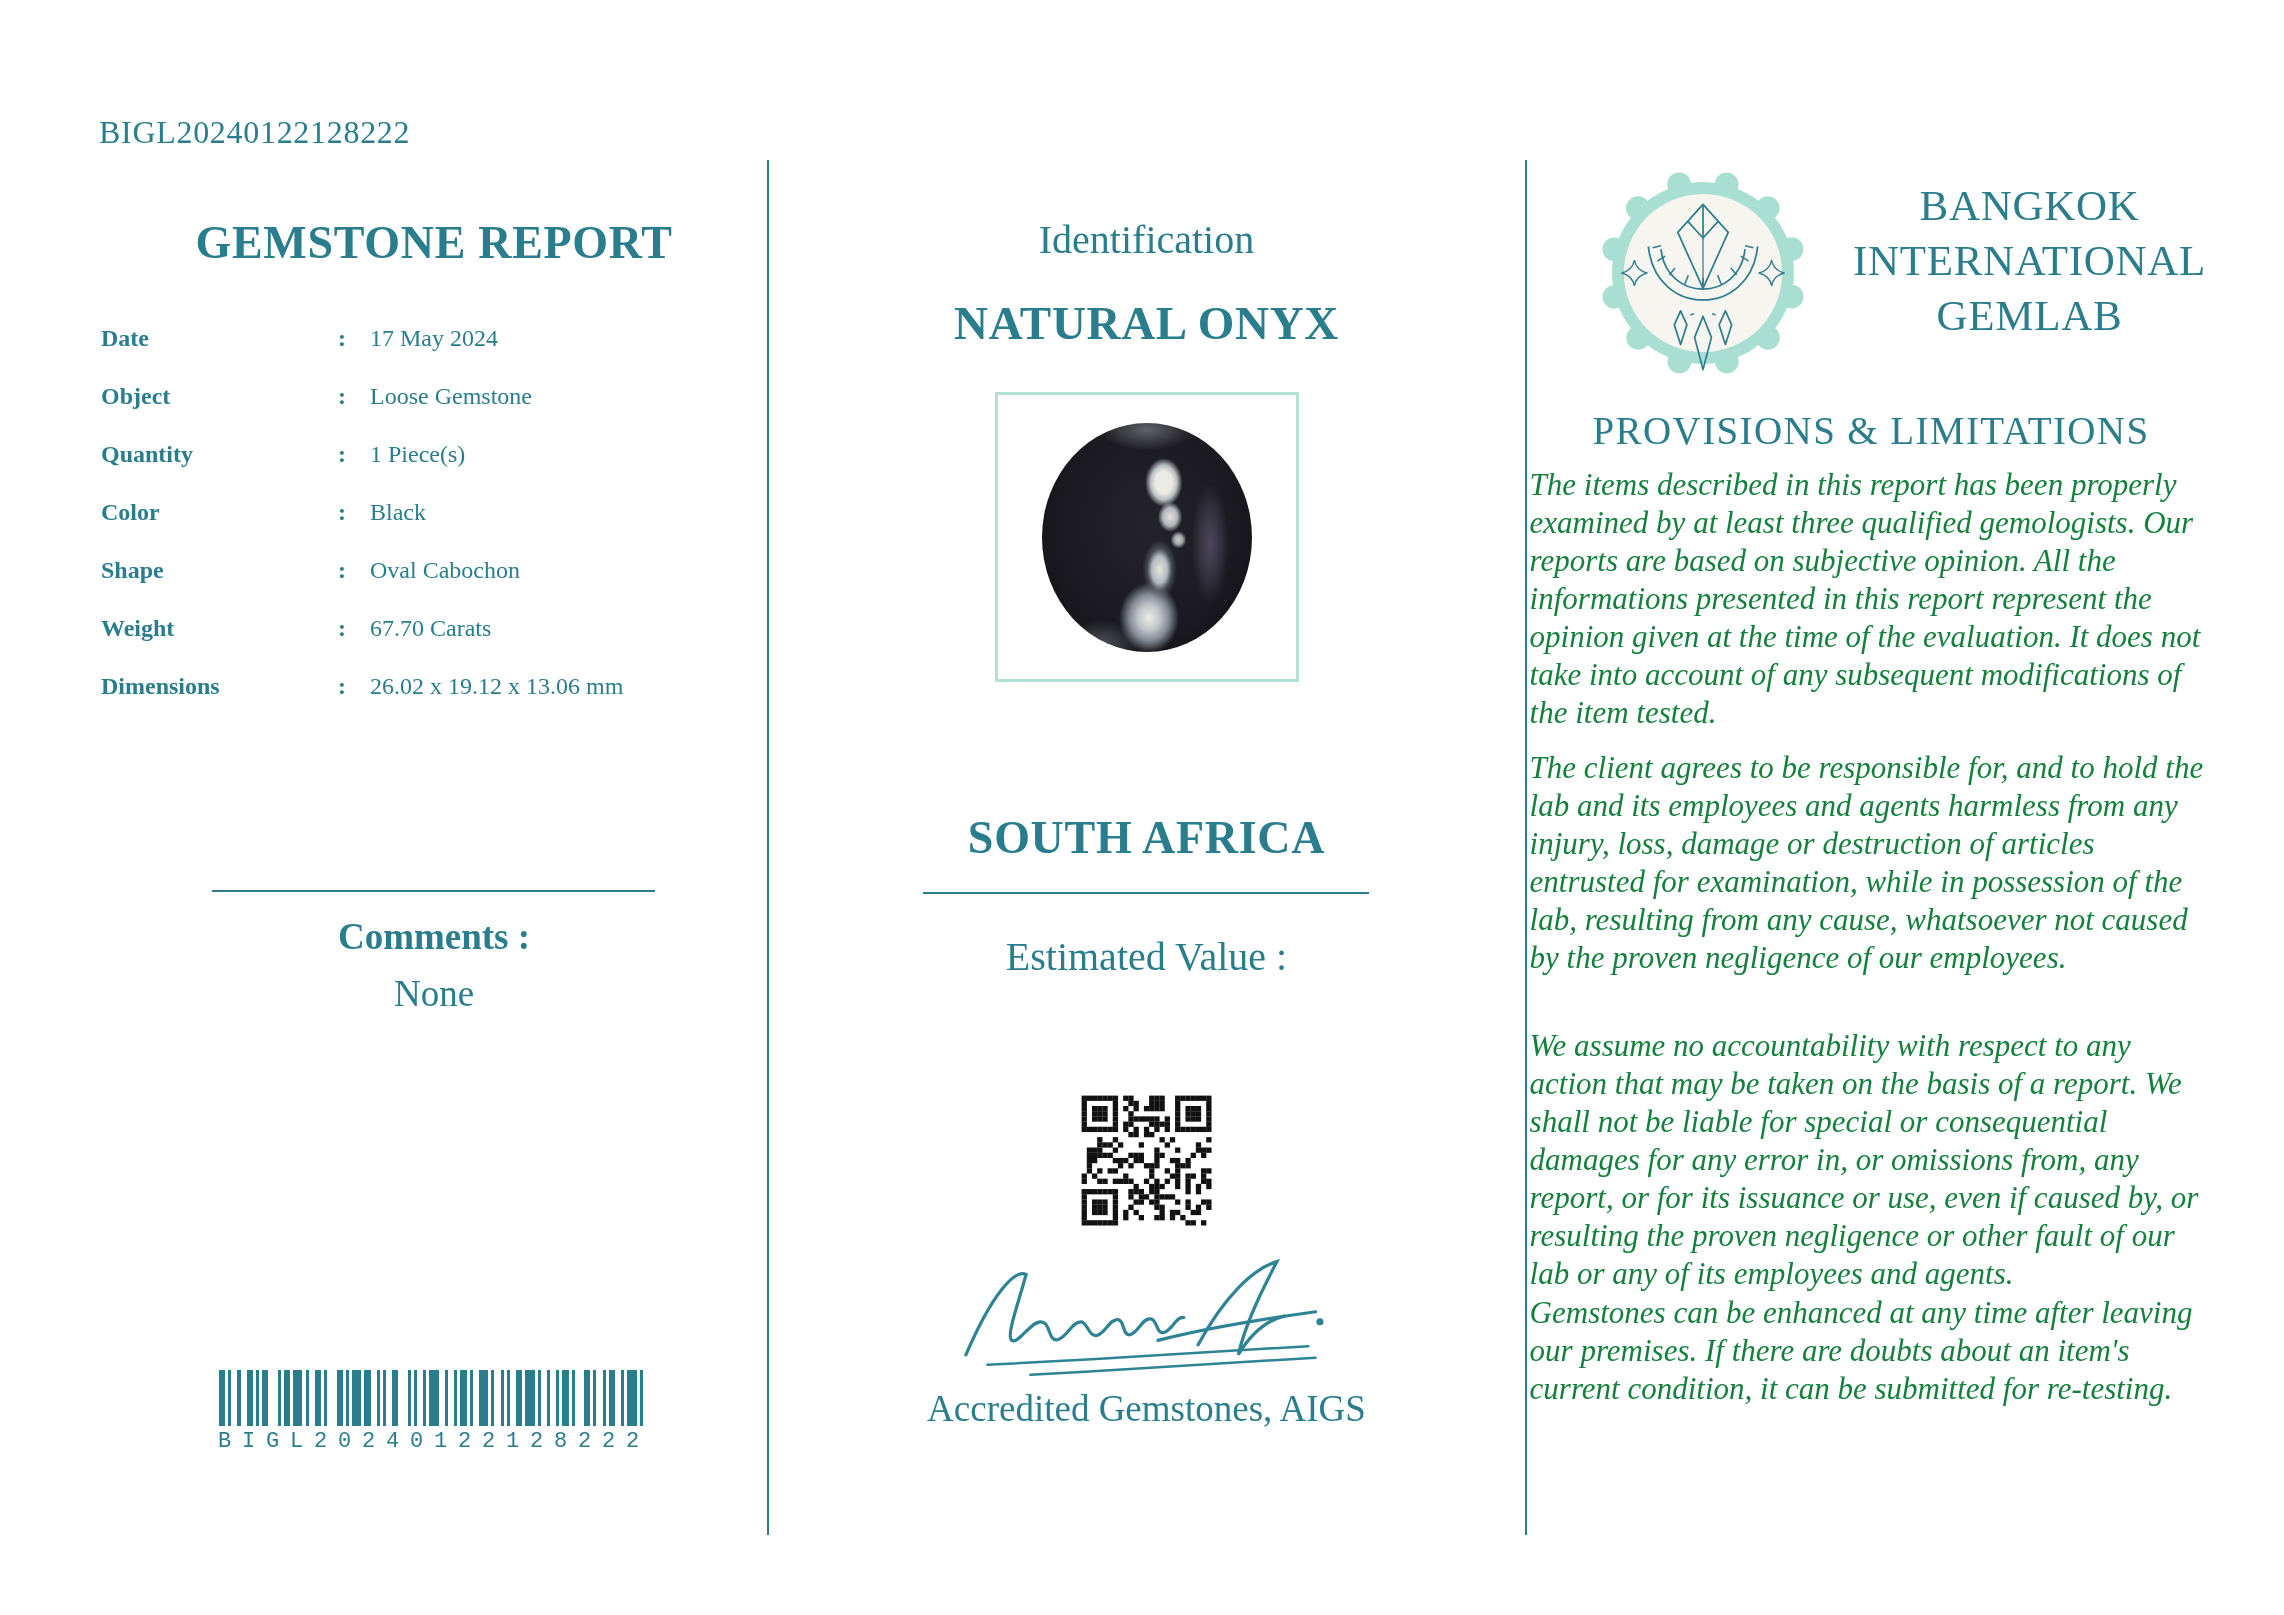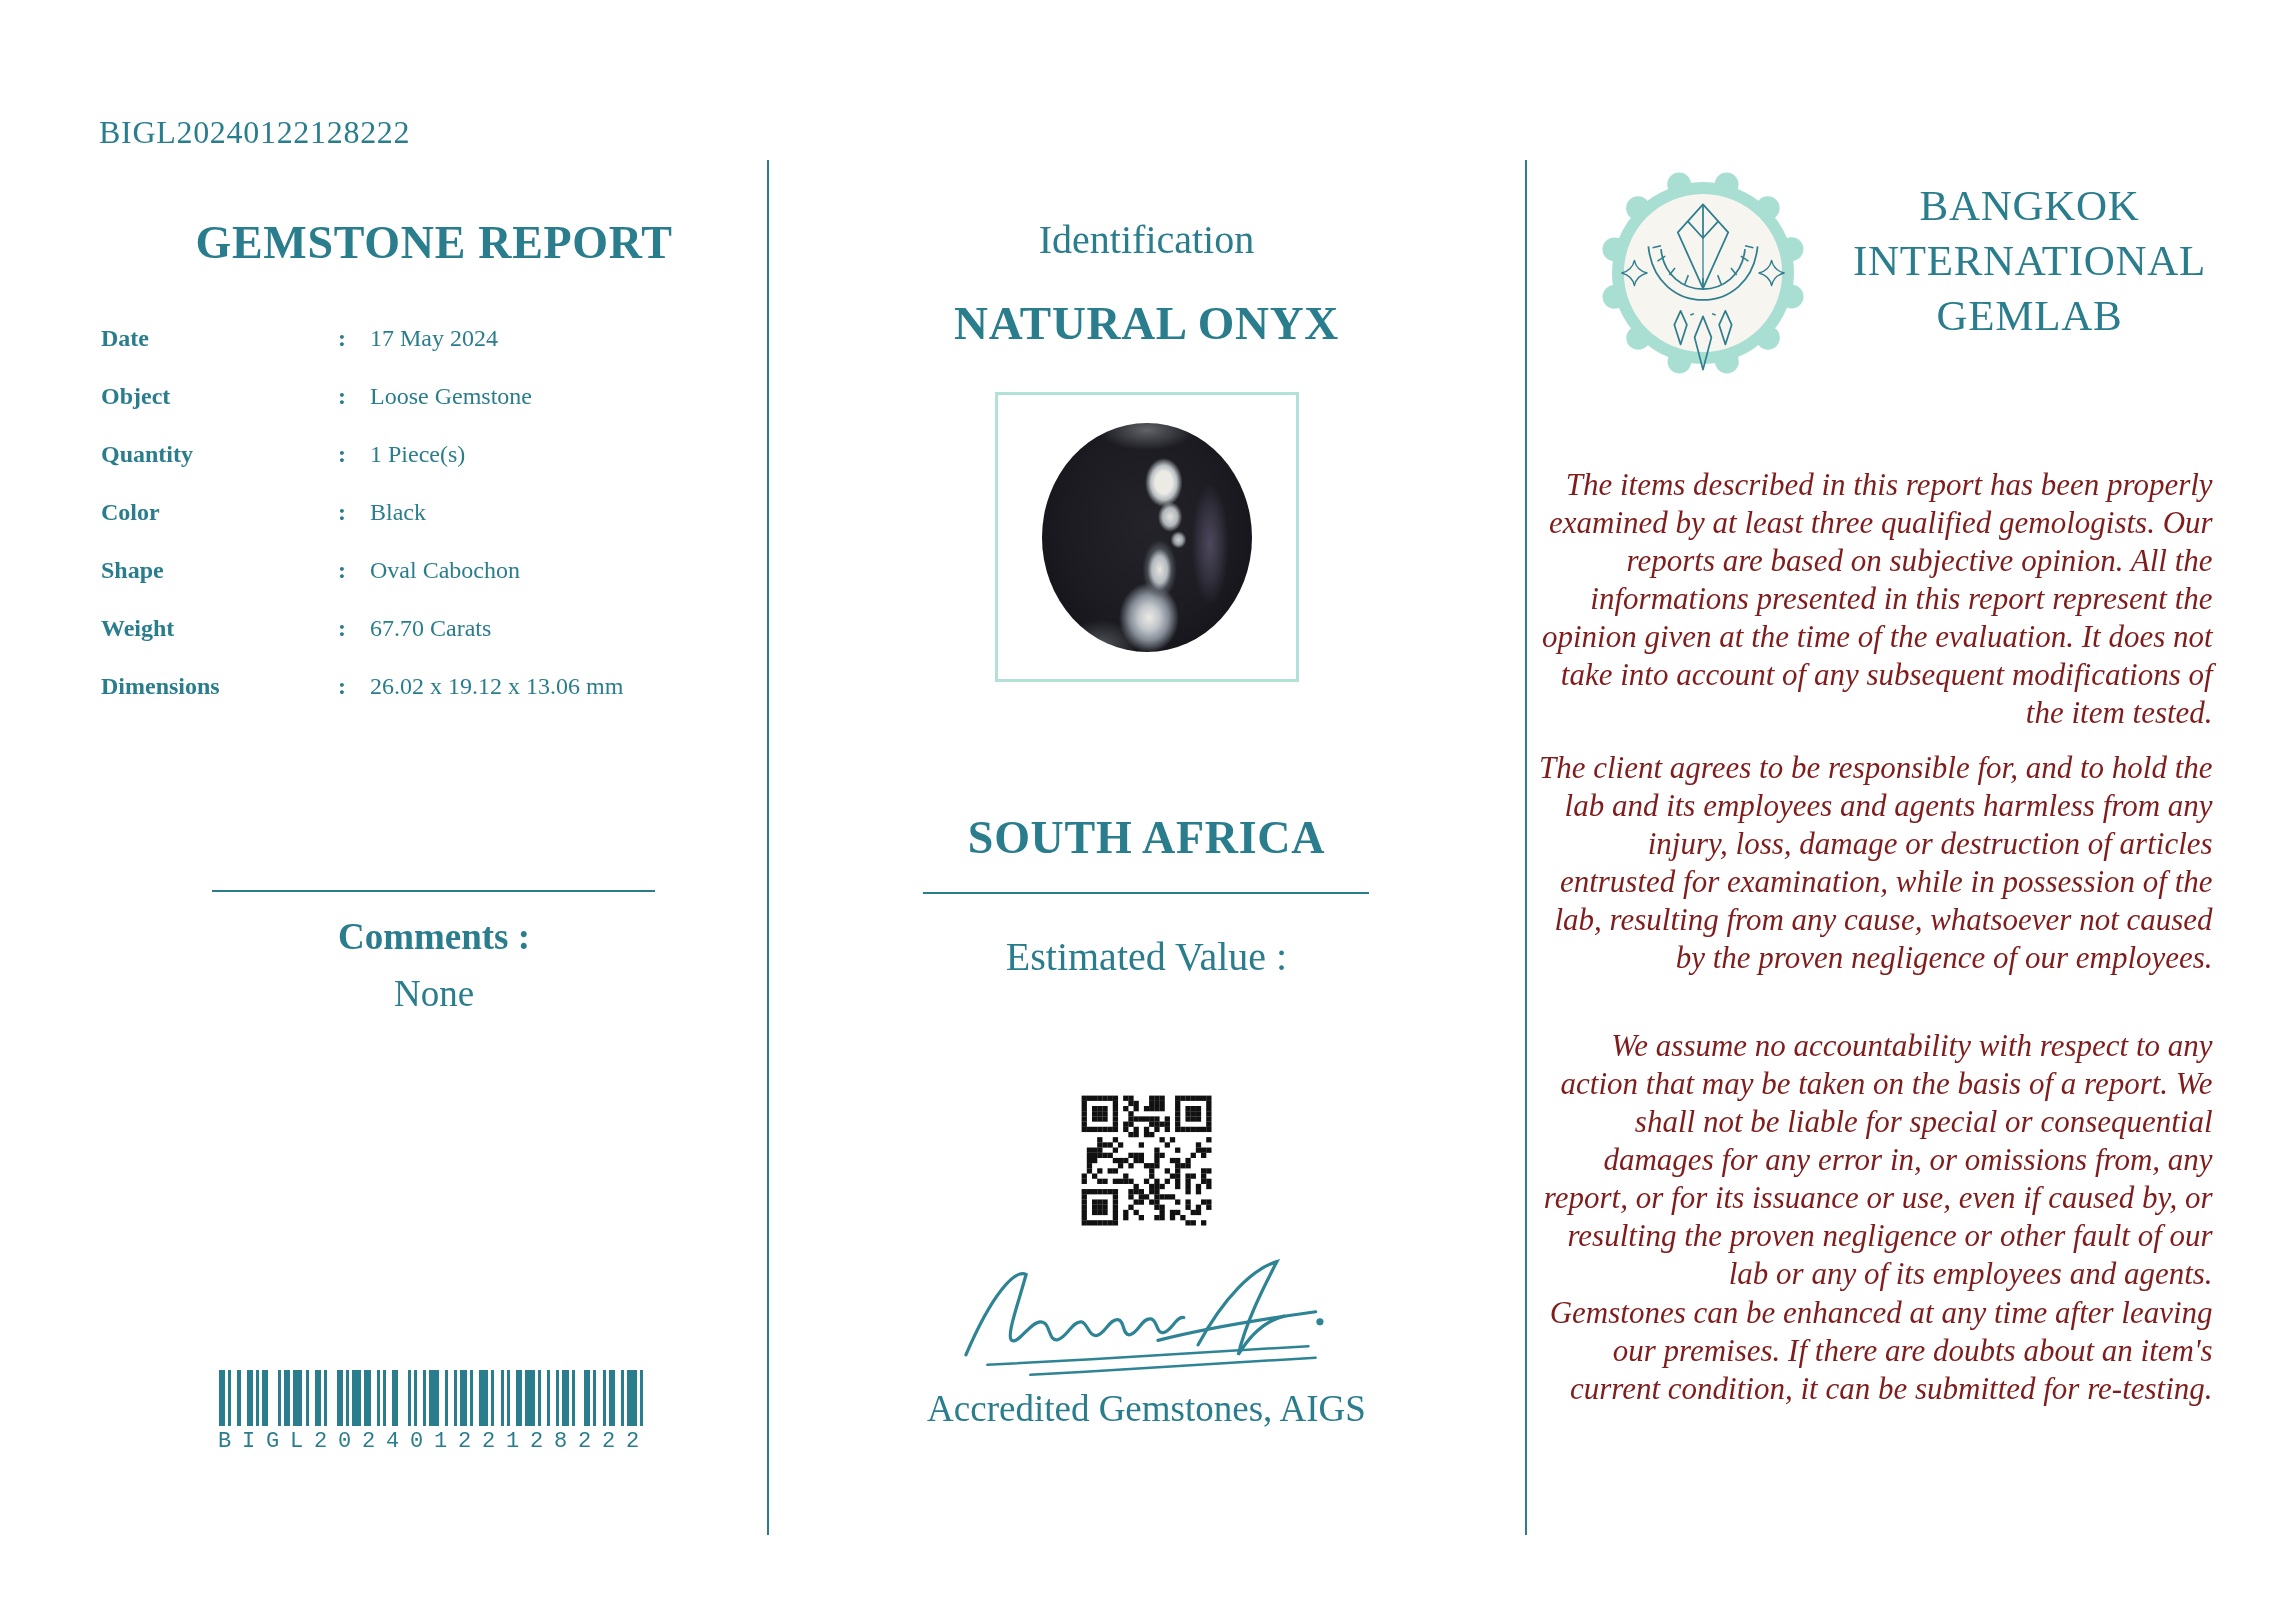--- a/index.html
+++ b/index.html
@@ -55,21 +55,21 @@
   .est-label{left:0;top:933px;width:100%;text-align:center;font-size:40px;}
   .est-value{left:0;top:991px;width:100%;text-align:center;font-size:43px;font-weight:bold;}
   .qr{left:310px;top:1092px;width:137px;height:137px;}
   .signature{left:177px;top:1253px;width:403px;height:129px;}
   .signer-title{left:0;top:1387px;width:100%;text-align:center;font-size:37px;}
   
   .right-col{left:1526px;top:0;width:758px;height:1616px;border-radius:27px;}
   .lab-badge{left:72px;top:168px;width:210px;height:210px;}
   .lab-name{left:288px;top:178px;width:431px;text-align:center;font-size:43px;line-height:55px;letter-spacing:0.7px;}
   .provisions-title{left:0;top:408px;width:690px;text-align:center;font-size:39px;letter-spacing:1.4px;}
-  .para{width:683px;left:3.6px;text-align:right;font-style:italic;font-size:31px;line-height:38px;color:#7f1d1d;}
+  .para{width:683px;left:3.6px;text-align:left;font-style:italic;font-size:31px;line-height:38px;color:#15803d;}
   .p1{top:466px;}
   .p2{top:749px;}
   .p3{top:1027px;}
   .p4{top:1294px;}
 </style>
 </head>
 <body>
 
 <div id="page">
 
@@ -482,20 +482,21 @@
         <path d="M150 212 L162 242 L150 288 L138 242 Z"></path>
         <path d="M118 204 L127 224 L118 252 L109 224 Z"></path>
         <path d="M182 204 L191 224 L182 252 L173 224 Z"></path>
         <path d="M132 210 L137 208" stroke-width="2"></path>
         <path d="M163 208 L168 210" stroke-width="2"></path>
       </g>
     </svg>
 
     <div class="abs lab-name">BANGKOK INTERNATIONAL GEMLAB</div>
 
+    <div class="abs provisions-title">PROVISIONS &amp; LIMITATIONS</div>
 
     <div class="abs para p1">The items described in this report has been properly examined by at least three qualified gemologists. Our reports are based on subjective opinion. All the informations presented in this report represent the opinion given at the time of the evaluation. It does not take into account of any subsequent modifications of the item tested.</div>
     <div class="abs para p2">The client agrees to be responsible for, and to hold the lab and its employees and agents harmless from any injury, loss, damage or destruction of articles entrusted for examination, while in possession of the lab, resulting from any cause, whatsoever not caused by the proven negligence of our employees.</div>
     <div class="abs para p3">We assume no accountability with respect to any action that may be taken on the basis of a report. We shall not be liable for special or consequential damages for any error in, or omissions from, any report, or for its issuance or use, even if caused by, or resulting the proven negligence or other fault of our lab or any of its employees and agents.</div>
     <div class="abs para p4">Gemstones can be enhanced at any time after leaving our premises. If there are doubts about an item's current condition, it can be submitted for re-testing.</div>
   </div>
 
 </div>
 
 

